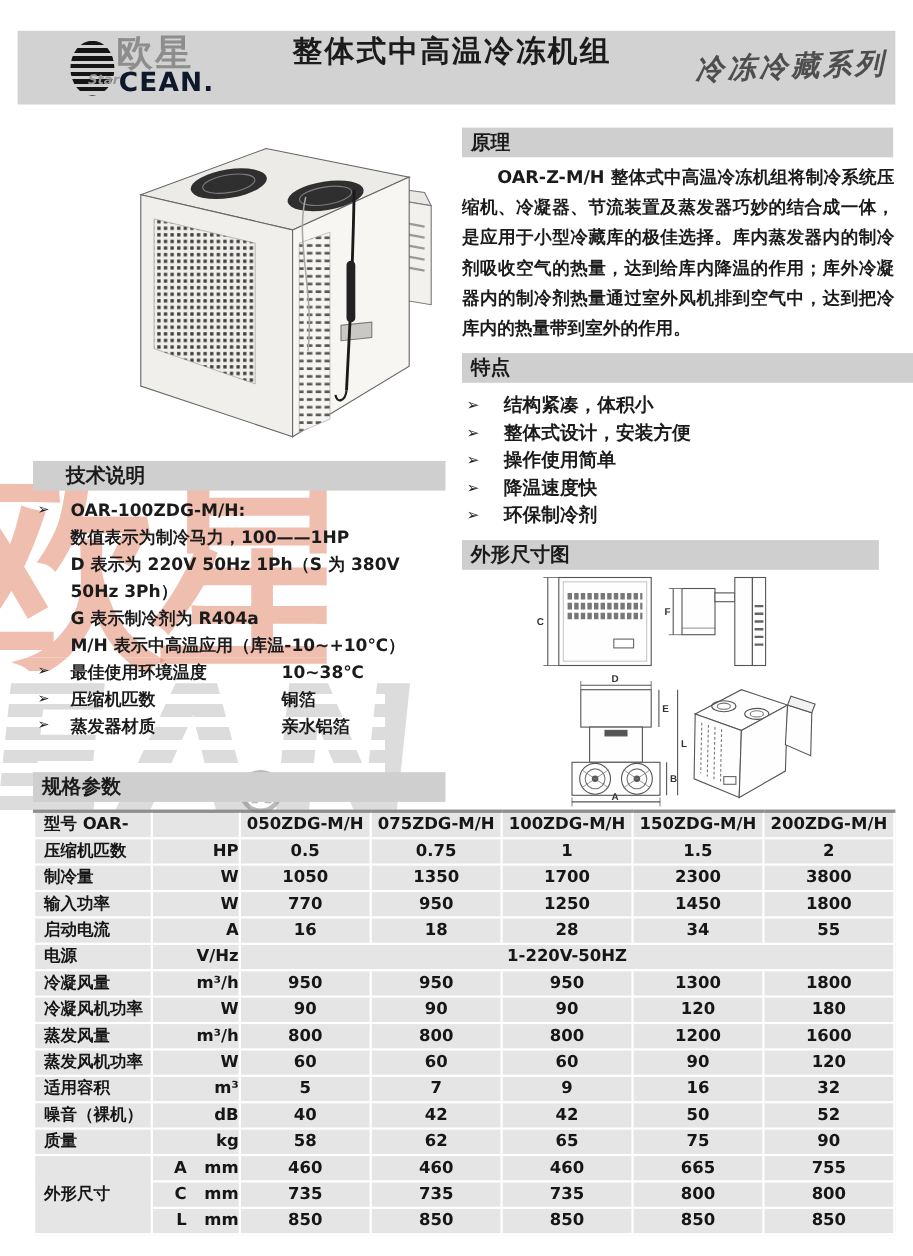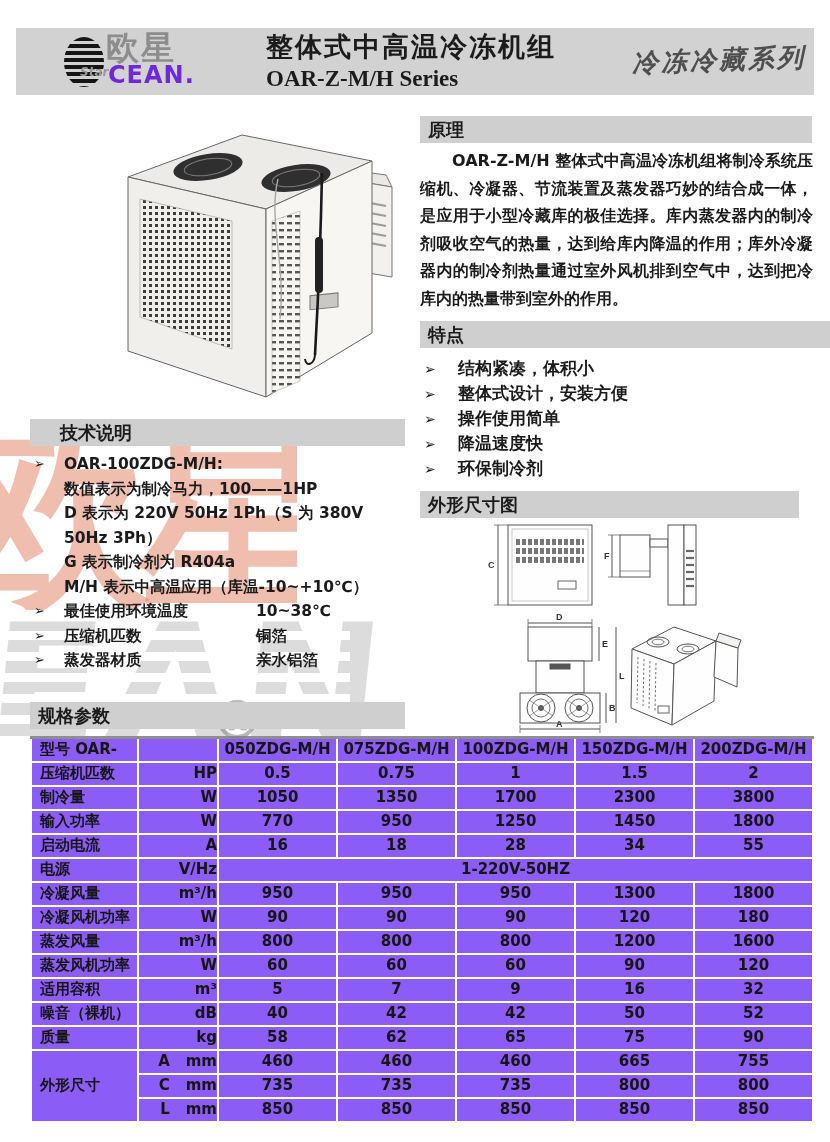--- a/index.html
+++ b/index.html
@@ -17,21 +17,21 @@
   .wm-reg{position:absolute;left:210px;top:694px;font-size:54px;font-weight:bold;
          color:rgba(130,130,130,0.55);z-index:2;line-height:54px;}
 
   
   .band{position:absolute;left:16px;top:28px;width:798px;height:67px;background:#d2d2d2;z-index:1;}
   .logo{position:absolute;left:48px;top:6px;width:200px;height:56px;}
   .logo-o{position:absolute;left:0;top:3px;width:40px;height:50px;border-radius:50% 50% 50% 50%;
           background:repeating-linear-gradient(180deg,#151515 0 4px,#d2d2d2 4px 7px);}
   .logo-cn{position:absolute;left:42px;top:-4px;font-size:33px;font-weight:bold;color:#8d8d8d;letter-spacing:2px;line-height:36px;}
   .logo-star{position:absolute;left:16px;top:31px;font-size:12px;font-style:italic;font-weight:bold;color:#999;}
-  .logo-en{position:absolute;left:44px;top:27px;font-size:24px;font-weight:900;color:#6d28d9;letter-spacing:1px;line-height:28px;}
+  .logo-en{position:absolute;left:44px;top:27px;font-size:24px;font-weight:900;color:#0f172a;letter-spacing:1px;line-height:28px;}
   .titles{position:absolute;left:250px;top:2px;width:330px;}
   .title-cn{font-size:27px;font-weight:bold;letter-spacing:2px;line-height:34px;}
   .title-en{font-size:23px;font-weight:bold;font-family:"Liberation Serif","DejaVu Serif",serif;line-height:29px;}
   .series-script{position:absolute;right:8px;top:15px;font-size:26px;font-weight:bold;font-style:italic;
           color:#4e4e4e;letter-spacing:3px;transform:rotate(-2deg);font-family:"DejaVu Serif","Liberation Serif",serif;}
 
   
   .sec-bar{position:absolute;height:27px;background:#cfcfcf;font-size:18px;font-weight:bold;
            line-height:27px;padding-left:8px;box-sizing:border-box;z-index:2;}
   .bar-principle{left:420px;top:116px;width:392px;}
@@ -57,21 +57,21 @@
   .t-pair{display:flex;}
   .t-pair .t-lab{width:192px;}
 
   
   .photo{position:absolute;left:70px;top:115px;width:330px;height:292px;z-index:1;}
   .dims-fig{position:absolute;left:420px;top:521px;width:392px;height:214px;z-index:1;}
   .dims-fig text{font-size:9px;font-weight:bold;fill:#333;font-family:"Liberation Sans",sans-serif;}
 
   
   .spec-table{position:absolute;left:30px;top:736px;width:782px;z-index:1;border-collapse:collapse;
-           table-layout:fixed;background:#8b5cf6;}
+           table-layout:fixed;background:#e5e5e5;}
   .spec-table td,.spec-table th{border:2px solid #fff;height:22px;padding:0;font-size:15px;font-weight:bold;
            line-height:1.05;color:#161616;white-space:nowrap;overflow:hidden;}
   .spec-table tr:first-child th{border-top:3px solid #8e8e8e;}
   .spec-table .lbl{text-align:left;padding-left:8px;}
   .spec-table .unit{text-align:right;padding-left:10px;}
   .spec-table .val{text-align:center;}
   .spec-table .mm{margin-left:16px;}
 </style>
 </head>
 <body>
@@ -85,21 +85,20 @@
 
   <div class="band">
     <div class="logo">
       <div class="logo-o"></div>
       <div class="logo-cn">欧星</div>
       <div class="logo-star">Star</div>
       <div class="logo-en">CEAN.</div>
     </div>
     <div class="titles">
       <div class="title-cn">整体式中高温冷冻机组</div>
-      <div class="title-en">OAR-Z-M/H Series</div>
     </div>
     <div class="series-script">冷冻冷藏系列</div>
   </div>
 
   <svg class="photo" viewBox="0 0 330 292">
     <defs>
       <pattern id="dots" width="6" height="6" patternUnits="userSpaceOnUse">
         <rect width="6" height="6" fill="#efeeeb"></rect>
           <rect x="1" y="1" width="3" height="3" fill="#3c3c3c"></rect>
       </pattern>

